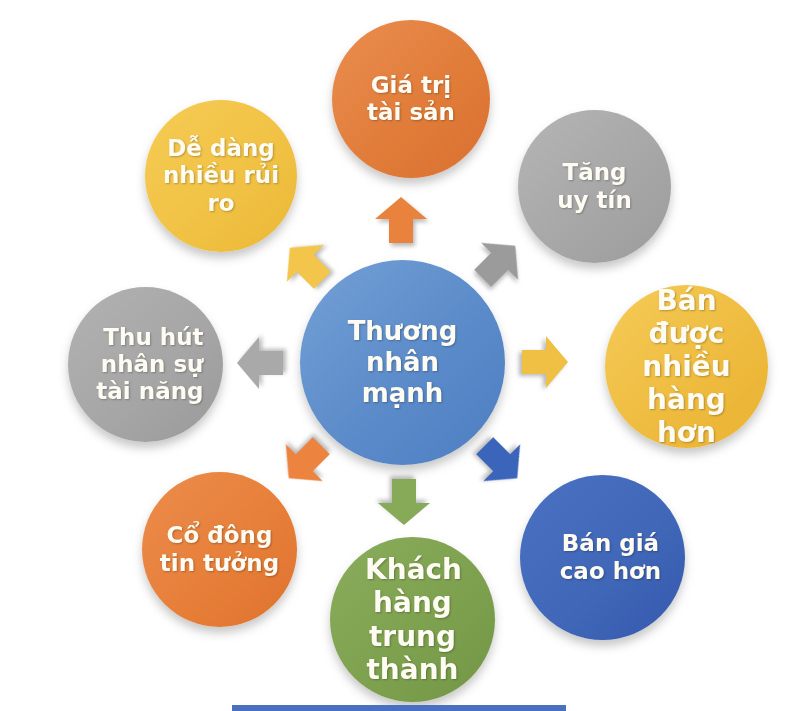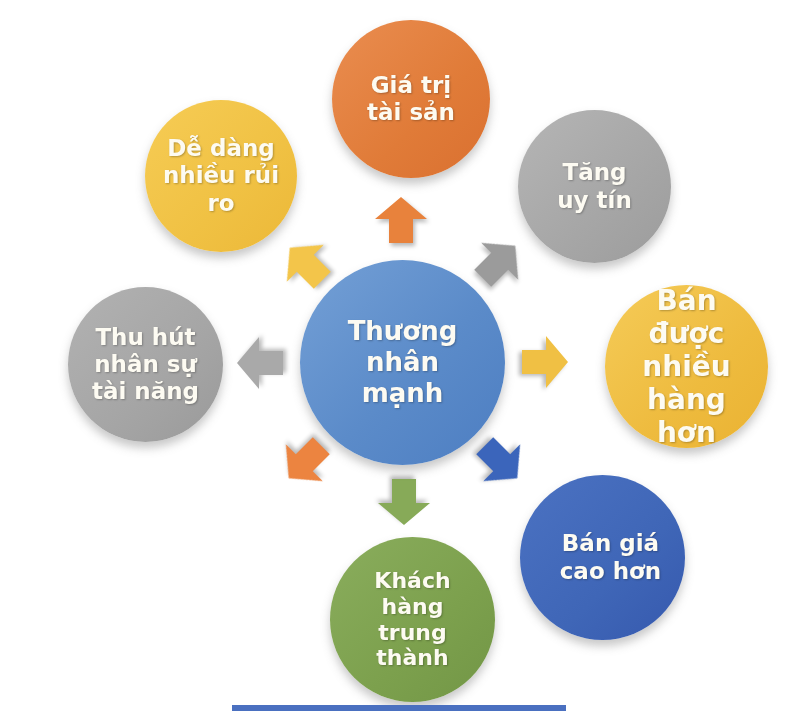--- a/index.html
+++ b/index.html
@@ -16,37 +16,37 @@
   .n-center      { left:300px; top:260px; width:205px; height:205px; font-size:26px;
                    background:linear-gradient(135deg,#74a0d6 0%,#5b8bc9 55%,#4d7ec2 100%); }
   .n-top         { left:332px; top:20px;  width:158px; height:158px; font-size:23px;
                    background:linear-gradient(135deg,#ea8d50 0%,#e07b38 60%,#da7030 100%); }
   .n-topright    { left:518px; top:110px; width:153px; height:153px; font-size:23px;
                    background:linear-gradient(135deg,#b5b5b5 0%,#a6a6a6 60%,#9c9c9c 100%); }
   .n-right       { left:605px; top:285px; width:163px; height:163px; font-size:28px;
                    background:linear-gradient(135deg,#f5cb58 0%,#eebb3e 60%,#eab232 100%);text-align:center; }
   .n-bottomright { left:520px; top:475px; width:165px; height:165px; font-size:23px;
                    background:linear-gradient(135deg,#4b72c2 0%,#3f66b7 60%,#3659ae 100%); }
-  .n-bottom      { left:330px; top:537px; width:165px; height:165px; font-size:22px;
+  .n-bottom      { left:330px; top:537px; width:165px; height:165px; font-size:28px;
                    background:linear-gradient(135deg,#8aad5d 0%,#7ca04d 60%,#729646 100%); }
   .n-bottomleft  { left:142px; top:472px; width:155px; height:155px; font-size:23px;
                    background:linear-gradient(135deg,#ec8c4c 0%,#e67e38 60%,#df722e 100%); }
   .n-left        { left:68px;  top:287px; width:155px; height:155px; font-size:23px;
                    background:linear-gradient(135deg,#b2b2b2 0%,#a5a5a5 60%,#9a9a9a 100%); }
   .n-topleft     { left:145px; top:100px; width:152px; height:152px; font-size:23px;
                    background:linear-gradient(135deg,#f6cc55 0%,#f0c143 60%,#ecb838 100%); }
 
   .n-center .lbl      { max-width:160px; }
   .n-top .lbl         { max-width:112px; }
   .n-topright .lbl    { max-width:100px; }
   .n-right .lbl       { max-width:122px; }
   .n-bottomright .lbl { max-width:112px;margin-left:16px; }
   .n-bottom .lbl      { max-width:95px;  }
   .n-bottomleft .lbl  { max-width:128px; }
-  .n-left .lbl        { max-width:116px; }
+  .n-left .lbl        { max-width:116px;text-align:right; }
   .n-topleft .lbl     { max-width:118px; }
 
   .arrow { position:absolute; width:58px; height:48px;
            filter:drop-shadow(2px 3px 2px rgba(0,0,0,0.28)); }
   .a-up        { left:372px; top:196px; transform:rotate(0deg); }
   .a-upright   { left:470px; top:238px; transform:rotate(45deg); }
   .a-right     { left:516px; top:338px; transform:rotate(90deg); }
   .a-downright { left:472px; top:438px; transform:rotate(135deg); }
   .a-down      { left:375px; top:478px; transform:rotate(180deg); }
   .a-downleft  { left:276px; top:438px; transform:rotate(225deg); }
@@ -94,20 +94,23 @@
   </div>
   <div class="node n-right">
     <span class="lbl">Bán được nhiều hàng hơn</span>
   </div>
   <div class="node n-bottomright">
     <span class="lbl">Bán giá cao hơn</span>
   </div>
   <div class="node n-bottom">
     <span class="lbl">Khách hàng trung thành</span>
   </div>
+  <div class="node n-bottomleft">
+    <span class="lbl">Cổ đông tin tưởng</span>
+  </div>
   <div class="node n-left">
     <span class="lbl">Thu hút nhân sự tài năng</span>
   </div>
   <div class="node n-topleft">
     <span class="lbl">Dễ dàng nhiều rủi ro</span>
   </div>
 
   <div class="node n-center">
     <span class="lbl">Thương nhân mạnh</span>
   </div>

